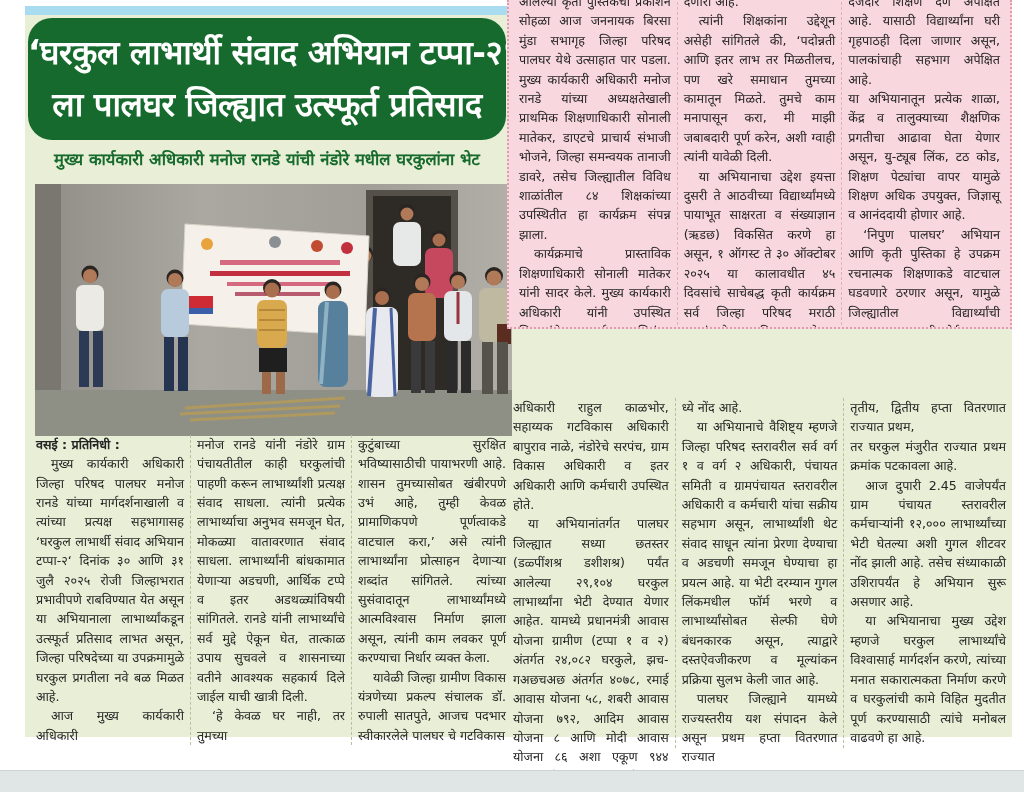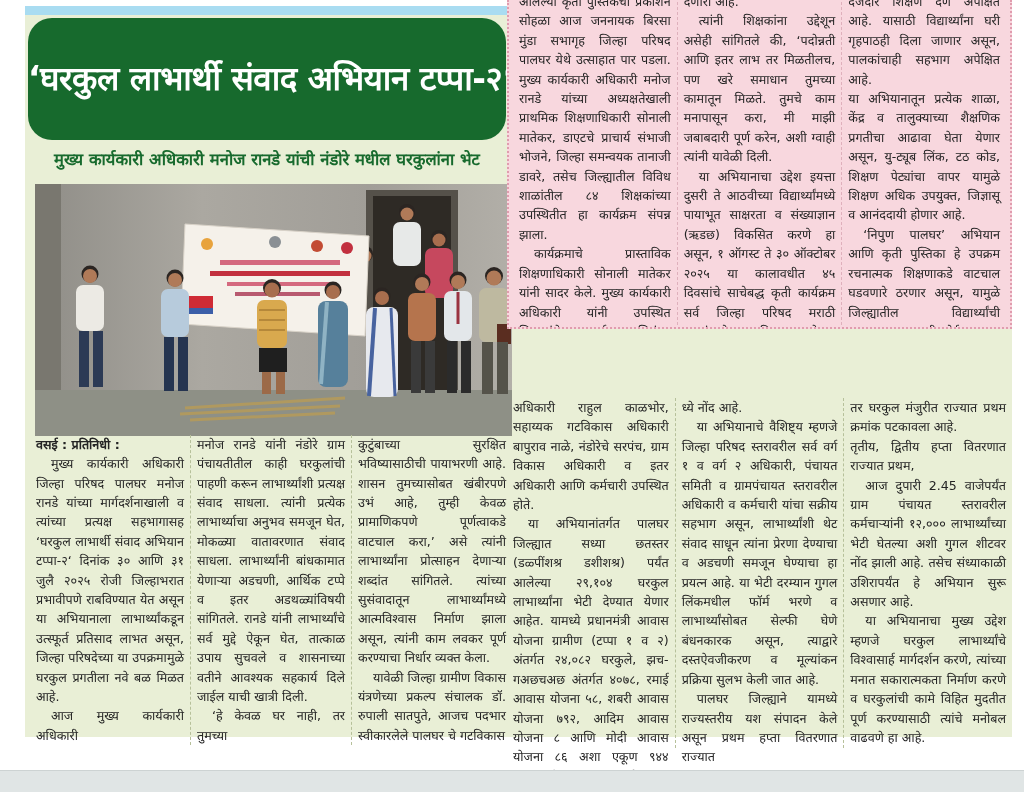--- a/index.html
+++ b/index.html
@@ -49,20 +49,21 @@
 </style>
 </head>
 <body>
 
 <div class="page">
   <div class="clip-bg"></div>
   <div class="top-strip"></div>
 
   <div class="headline-box">
     <div class="hl">‘घरकुल लाभार्थी संवाद अभियान टप्पा-२‘</div>
+    <div class="hl">ला पालघर जिल्ह्यात उत्स्फूर्त प्रतिसाद</div>
   </div>
 
   <div class="subhead-wrap">
     <span class="subhead">मुख्य कार्यकारी अधिकारी मनोज रानडे यांची नंडोरे मधील घरकुलांना भेट</span>
   </div>
 
   <div class="photo">
     <svg width="477" height="252" viewBox="0 0 477 252">
       <defs>
         <linearGradient id="wall" x1="0" y1="0" x2="1" y2="0">
@@ -221,21 +222,21 @@
     <div class="col">
       <p>अधिकारी राहुल काळभोर, सहाय्यक गटविकास अधिकारी बापुराव नाळे, नंडोरेचे सरपंच, ग्राम विकास अधिकारी व इतर अधिकारी आणि कर्मचारी उपस्थित होते.</p>
       <p class="ind">या अभियानांतर्गत पालघर जिल्ह्यात सध्या छतस्तर (डळ्पींशश्र डशीशश्र) पर्यंत आलेल्या २९,१०४ घरकुल लाभार्थ्यांना भेटी देण्यात येणार आहेत. यामध्ये प्रधानमंत्री आवास योजना ग्रामीण (टप्पा १ व २) अंतर्गत २४,०८२ घरकुले, झच-गअछचअछ अंतर्गत ४०७८, रमाई आवास योजना ५८, शबरी आवास योजना ७९२, आदिम आवास योजना ८ आणि मोदी आवास योजना ८६ अशा एकूण ९४४ घरकुलांची राज्य पुरस्कृत योजनांम</p>
     </div>
     <div class="col">
       <p>ध्ये नोंद आहे.</p>
       <p class="ind">या अभियानाचे वैशिष्ट्य म्हणजे जिल्हा परिषद स्तरावरील सर्व वर्ग १ व वर्ग २ अधिकारी, पंचायत समिती व ग्रामपंचायत स्तरावरील अधिकारी व कर्मचारी यांचा सक्रीय सहभाग असून, लाभार्थ्यांशी थेट संवाद साधून त्यांना प्रेरणा देण्याचा व अडचणी समजून घेण्याचा हा प्रयत्न आहे. या भेटी दरम्यान गुगल लिंकमधील फॉर्म भरणे व लाभार्थ्यांसोबत सेल्फी घेणे बंधनकारक असून, त्याद्वारे दस्तऐवजीकरण व मूल्यांकन प्रक्रिया सुलभ केली जात आहे.</p>
       <p class="ind">पालघर जिल्ह्याने यामध्ये राज्यस्तरीय यश संपादन केले असून प्रथम हप्ता वितरणात राज्यात</p>
     </div>
     <div class="col">
+      <p>तृतीय, द्वितीय हप्ता वितरणात राज्यात प्रथम,</p>
       <p>तर घरकुल मंजुरीत राज्यात प्रथम क्रमांक पटकावला आहे.</p>
-      <p>तृतीय, द्वितीय हप्ता वितरणात राज्यात प्रथम,</p>
       <p class="ind">आज दुपारी 2.45 वाजेपर्यंत ग्राम पंचायत स्तरावरील कर्मचाऱ्यांनी १२,००० लाभार्थ्यांच्या भेटी घेतल्या अशी गुगल शीटवर नोंद झाली आहे. तसेच संध्याकाळी उशिरापर्यंत हे अभियान सुरू असणार आहे.</p>
       <p class="ind">या अभियानाचा मुख्य उद्देश म्हणजे घरकुल लाभार्थ्यांचे विश्वासार्ह मार्गदर्शन करणे, त्यांच्या मनात सकारात्मकता निर्माण करणे व घरकुलांची कामे विहित मुदतीत पूर्ण करण्यासाठी त्यांचे मनोबल वाढवणे हा आहे.</p>
     </div>
   </div>
 
   <div class="bottom-strip"></div>
 </div>
 
 </body></html>

